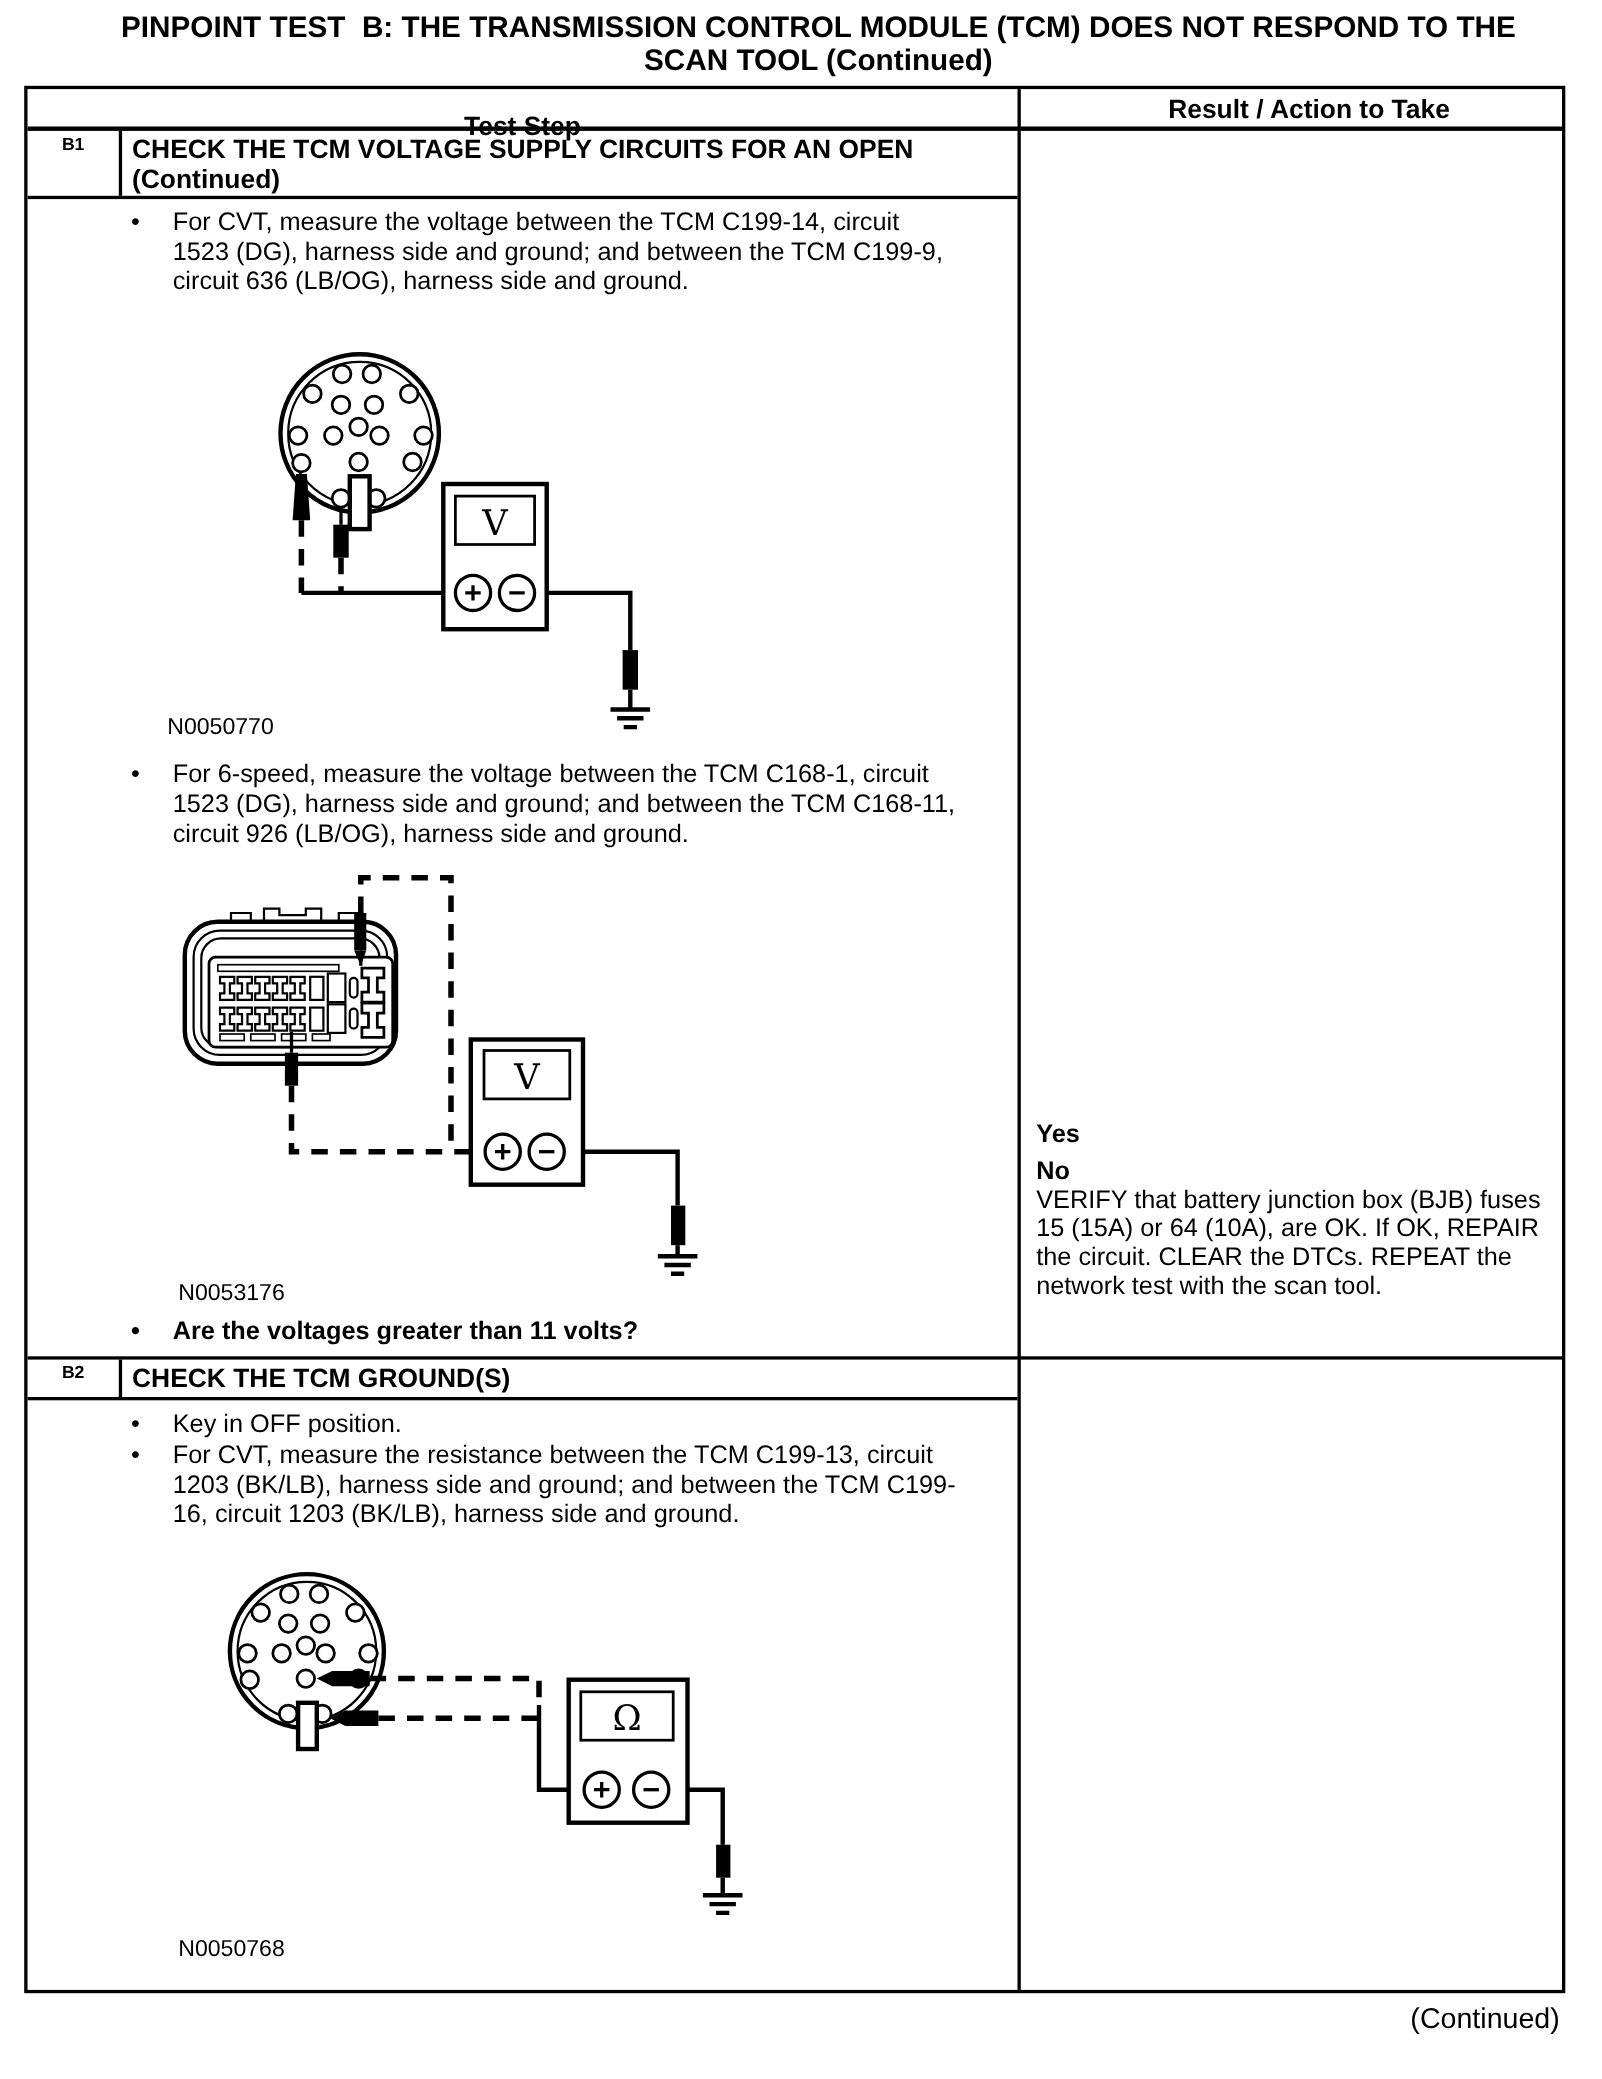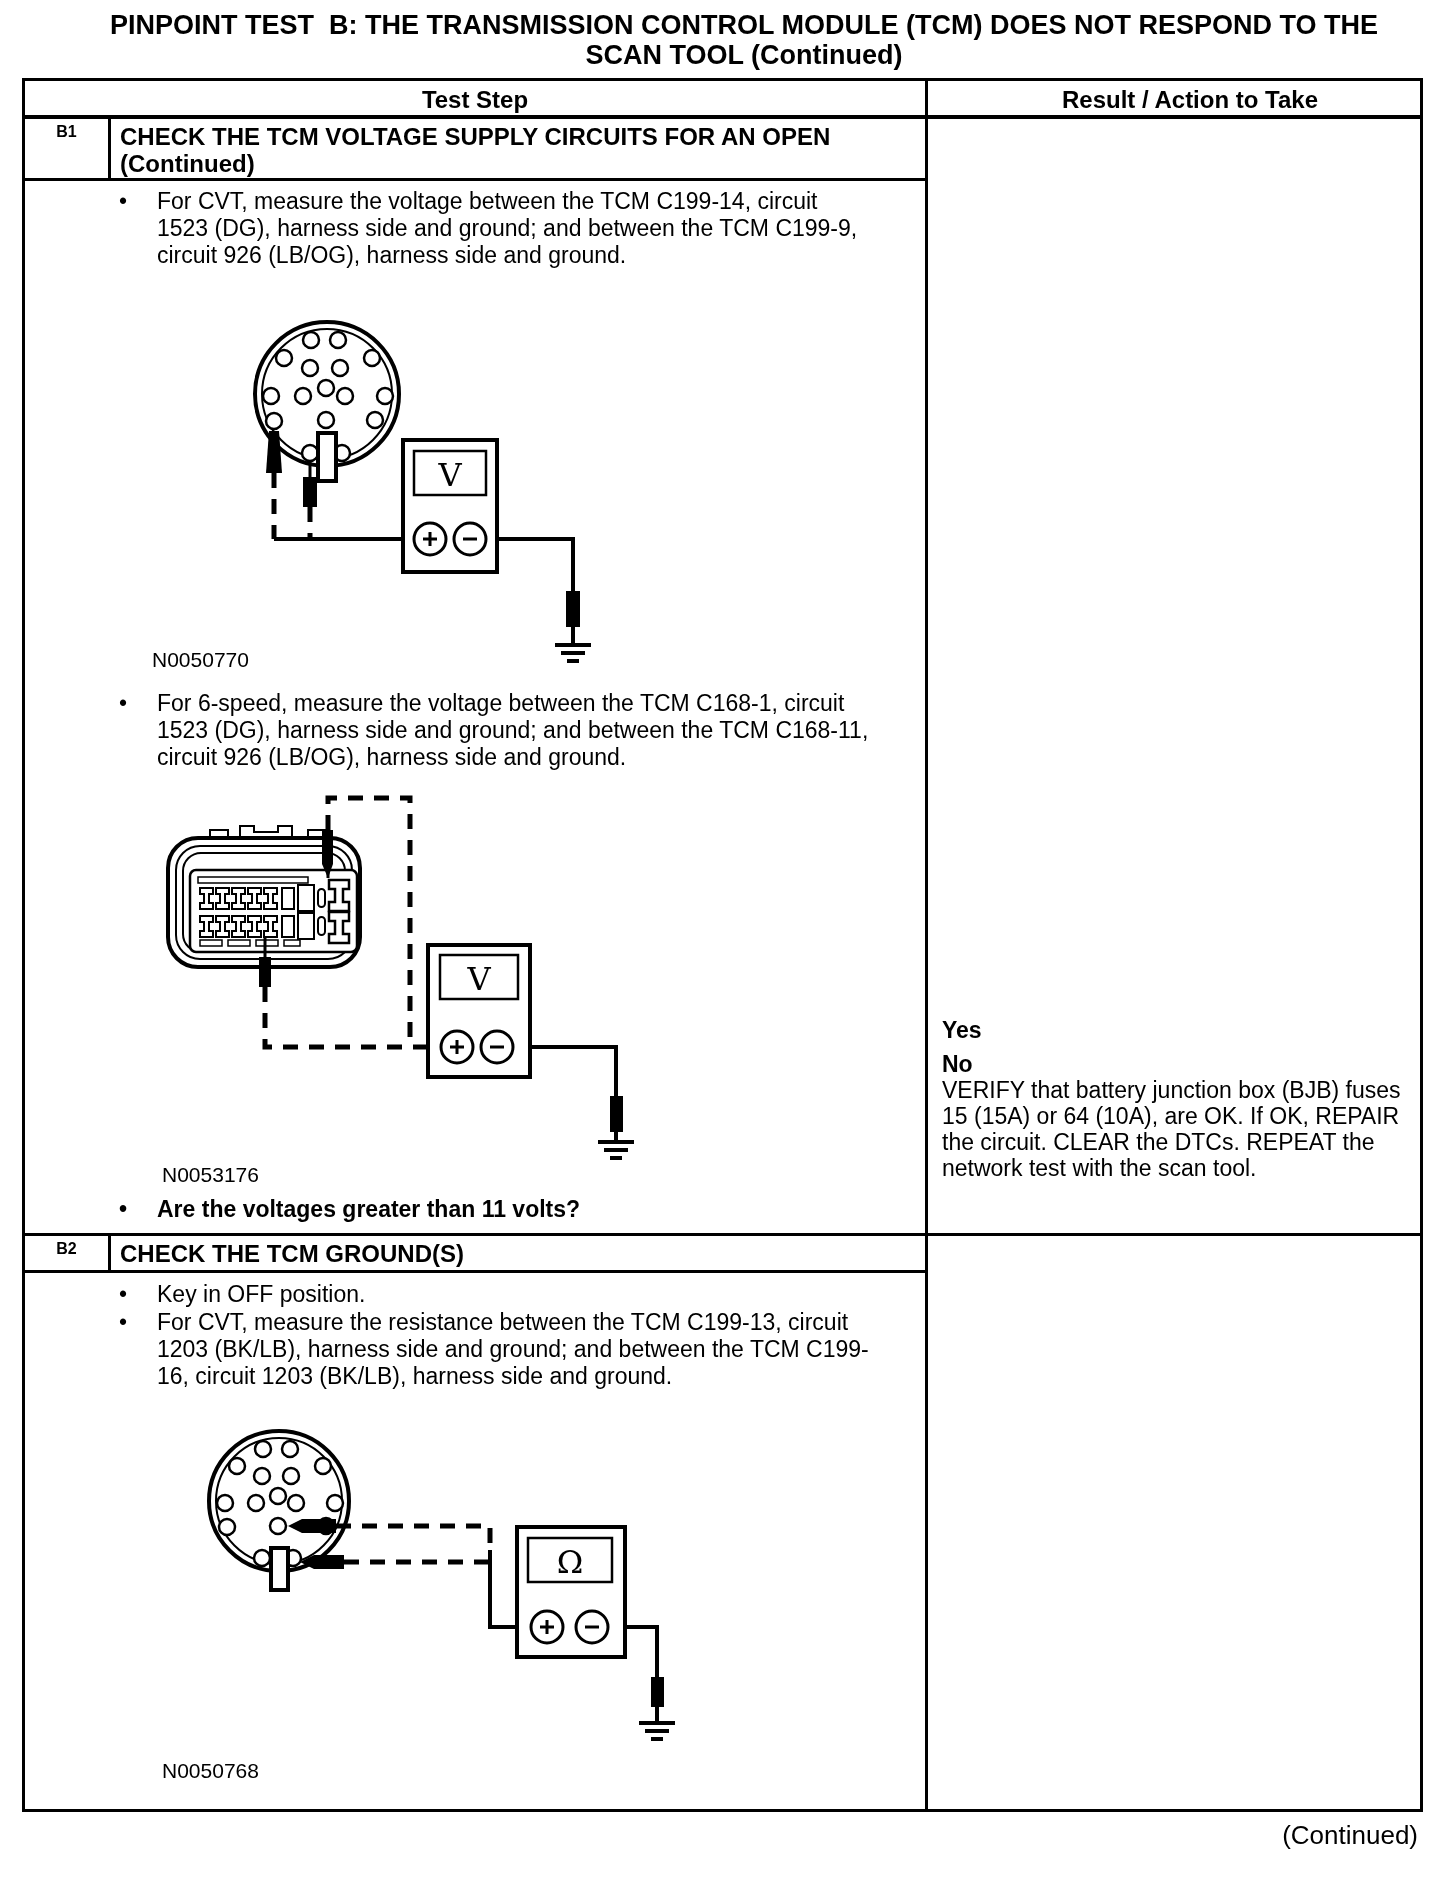--- a/index.html
+++ b/index.html
@@ -41,29 +41,29 @@
   <div class="pt-table">
 
     <div class="vline" style="left:900px;top:0;height:1728px;width:3px;"></div>
     <div class="hline" style="left:0;top:34px;width:1395px;height:4px;"></div>
     <div class="vline" style="left:83px;top:38px;height:59px;width:3px;"></div>
     <div class="hline" style="left:0;top:97px;width:900px;height:3px;"></div>
     <div class="hline" style="left:0;top:1152px;width:1395px;height:3px;"></div>
     <div class="vline" style="left:83px;top:1155px;height:34px;width:3px;"></div>
     <div class="hline" style="left:0;top:1189px;width:900px;height:3px;"></div>
 
-    <div class="hdr" style="left:0;width:900px;">Test Step</div>
+    <div class="hdr" style="left:0;width:900px;margin-top:16px;">Test Step</div>
     <div class="hdr" style="left:903px;width:428px;padding-left:48px;">Result / Action to Take</div>
 
     <div class="cell-label" style="left:0;width:83px;top:42px;text-align:center;">B1</div>
     <div class="step-title" style="left:95px;top:42px;">CHECK THE TCM VOLTAGE SUPPLY CIRCUITS FOR AN OPEN (Continued)</div>
 
     <div class="bullet-row" style="left:90px;top:107px;">
       <div class="bullet-dot">•</div>
-      <div class="bullet-text">For CVT, measure the voltage between the TCM C199-14, circuit 1523 (DG), harness side and ground; and between the TCM C199-9, circuit 926 (LB/OG), harness side and ground.</div>
+      <div class="bullet-text">For CVT, measure the voltage between the TCM C199-14, circuit 1523 (DG), harness side and ground; and between the TCM C199-9, circuit 636 (LB/OG), harness side and ground.</div>
     </div>
 
     <svg class="fig" style="left:105px;top:214px;" width="560" height="380" viewBox="0 0 560 380">
       <g fill="#fff" stroke="#000">
         <circle cx="197" cy="99" r="72" stroke-width="4"></circle>
         <circle cx="197" cy="99" r="65" stroke-width="2"></circle>
         <g stroke-width="2.5">
           <circle cx="181" cy="45" r="8"></circle>
             <circle cx="208" cy="45" r="8"></circle>
           <circle cx="154" cy="63" r="8"></circle>

